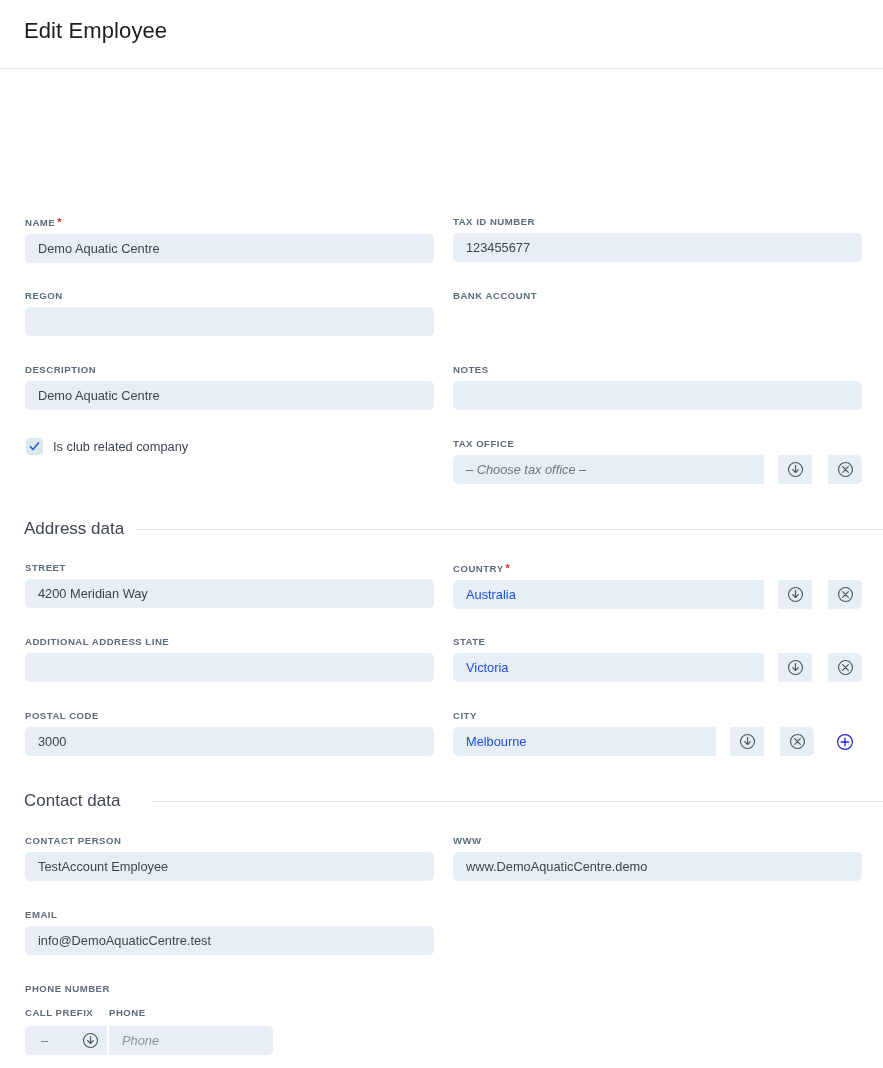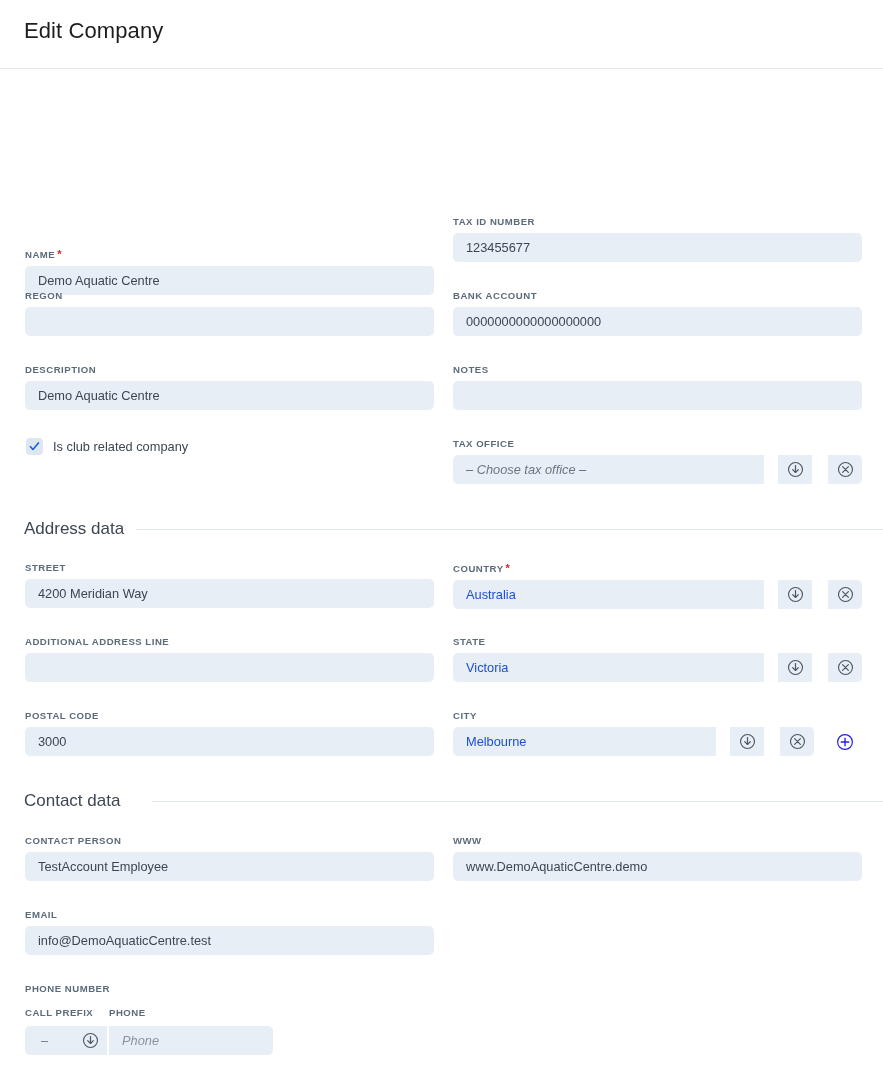--- a/index.html
+++ b/index.html
@@ -115,43 +115,42 @@
     border-radius:0 5px 5px 0; margin-left:2px;
     display:flex; align-items:center; padding:0 13px;
     font-size:12.8px; color:#8b949e; font-style:italic;
   }
 </style>
 </head>
 <body>
 
 <div class="page">
 
-  <div class="page-title">Edit Company</div>
+  <div class="page-title">Edit Employee</div>
   <div class="header-rule"></div>
 
 
 
-  <div class="fld" style="left:25px; top:216px; width:409px;margin-top:32px;">
+  <div class="fld" style="left:25px; top:216px; width:409px;">
     <div class="lbl"><span>NAME</span><span class="req">*</span></div>
     <div class="inp">Demo Aquatic Centre</div>
   </div>
 
   <div class="fld" style="left:453px; top:216px; width:409px;">
     <div class="lbl">TAX ID NUMBER</div>
     <div class="inp">123455677</div>
   </div>
 
   <div class="fld" style="left:25px; top:290px; width:409px;">
     <div class="lbl">REGON</div>
     <div class="inp"></div>
   </div>
 
   <div class="fld" style="left:453px; top:290px; width:409px;">
     <div class="lbl">BANK ACCOUNT</div>
-    <div class="inp">0000000000000000000</div>
   </div>
 
   <div class="fld" style="left:25px; top:364px; width:409px;">
     <div class="lbl">DESCRIPTION</div>
     <div class="inp">Demo Aquatic Centre</div>
   </div>
 
   <div class="fld" style="left:453px; top:364px; width:409px;">
     <div class="lbl">NOTES</div>
     <div class="inp"></div>

